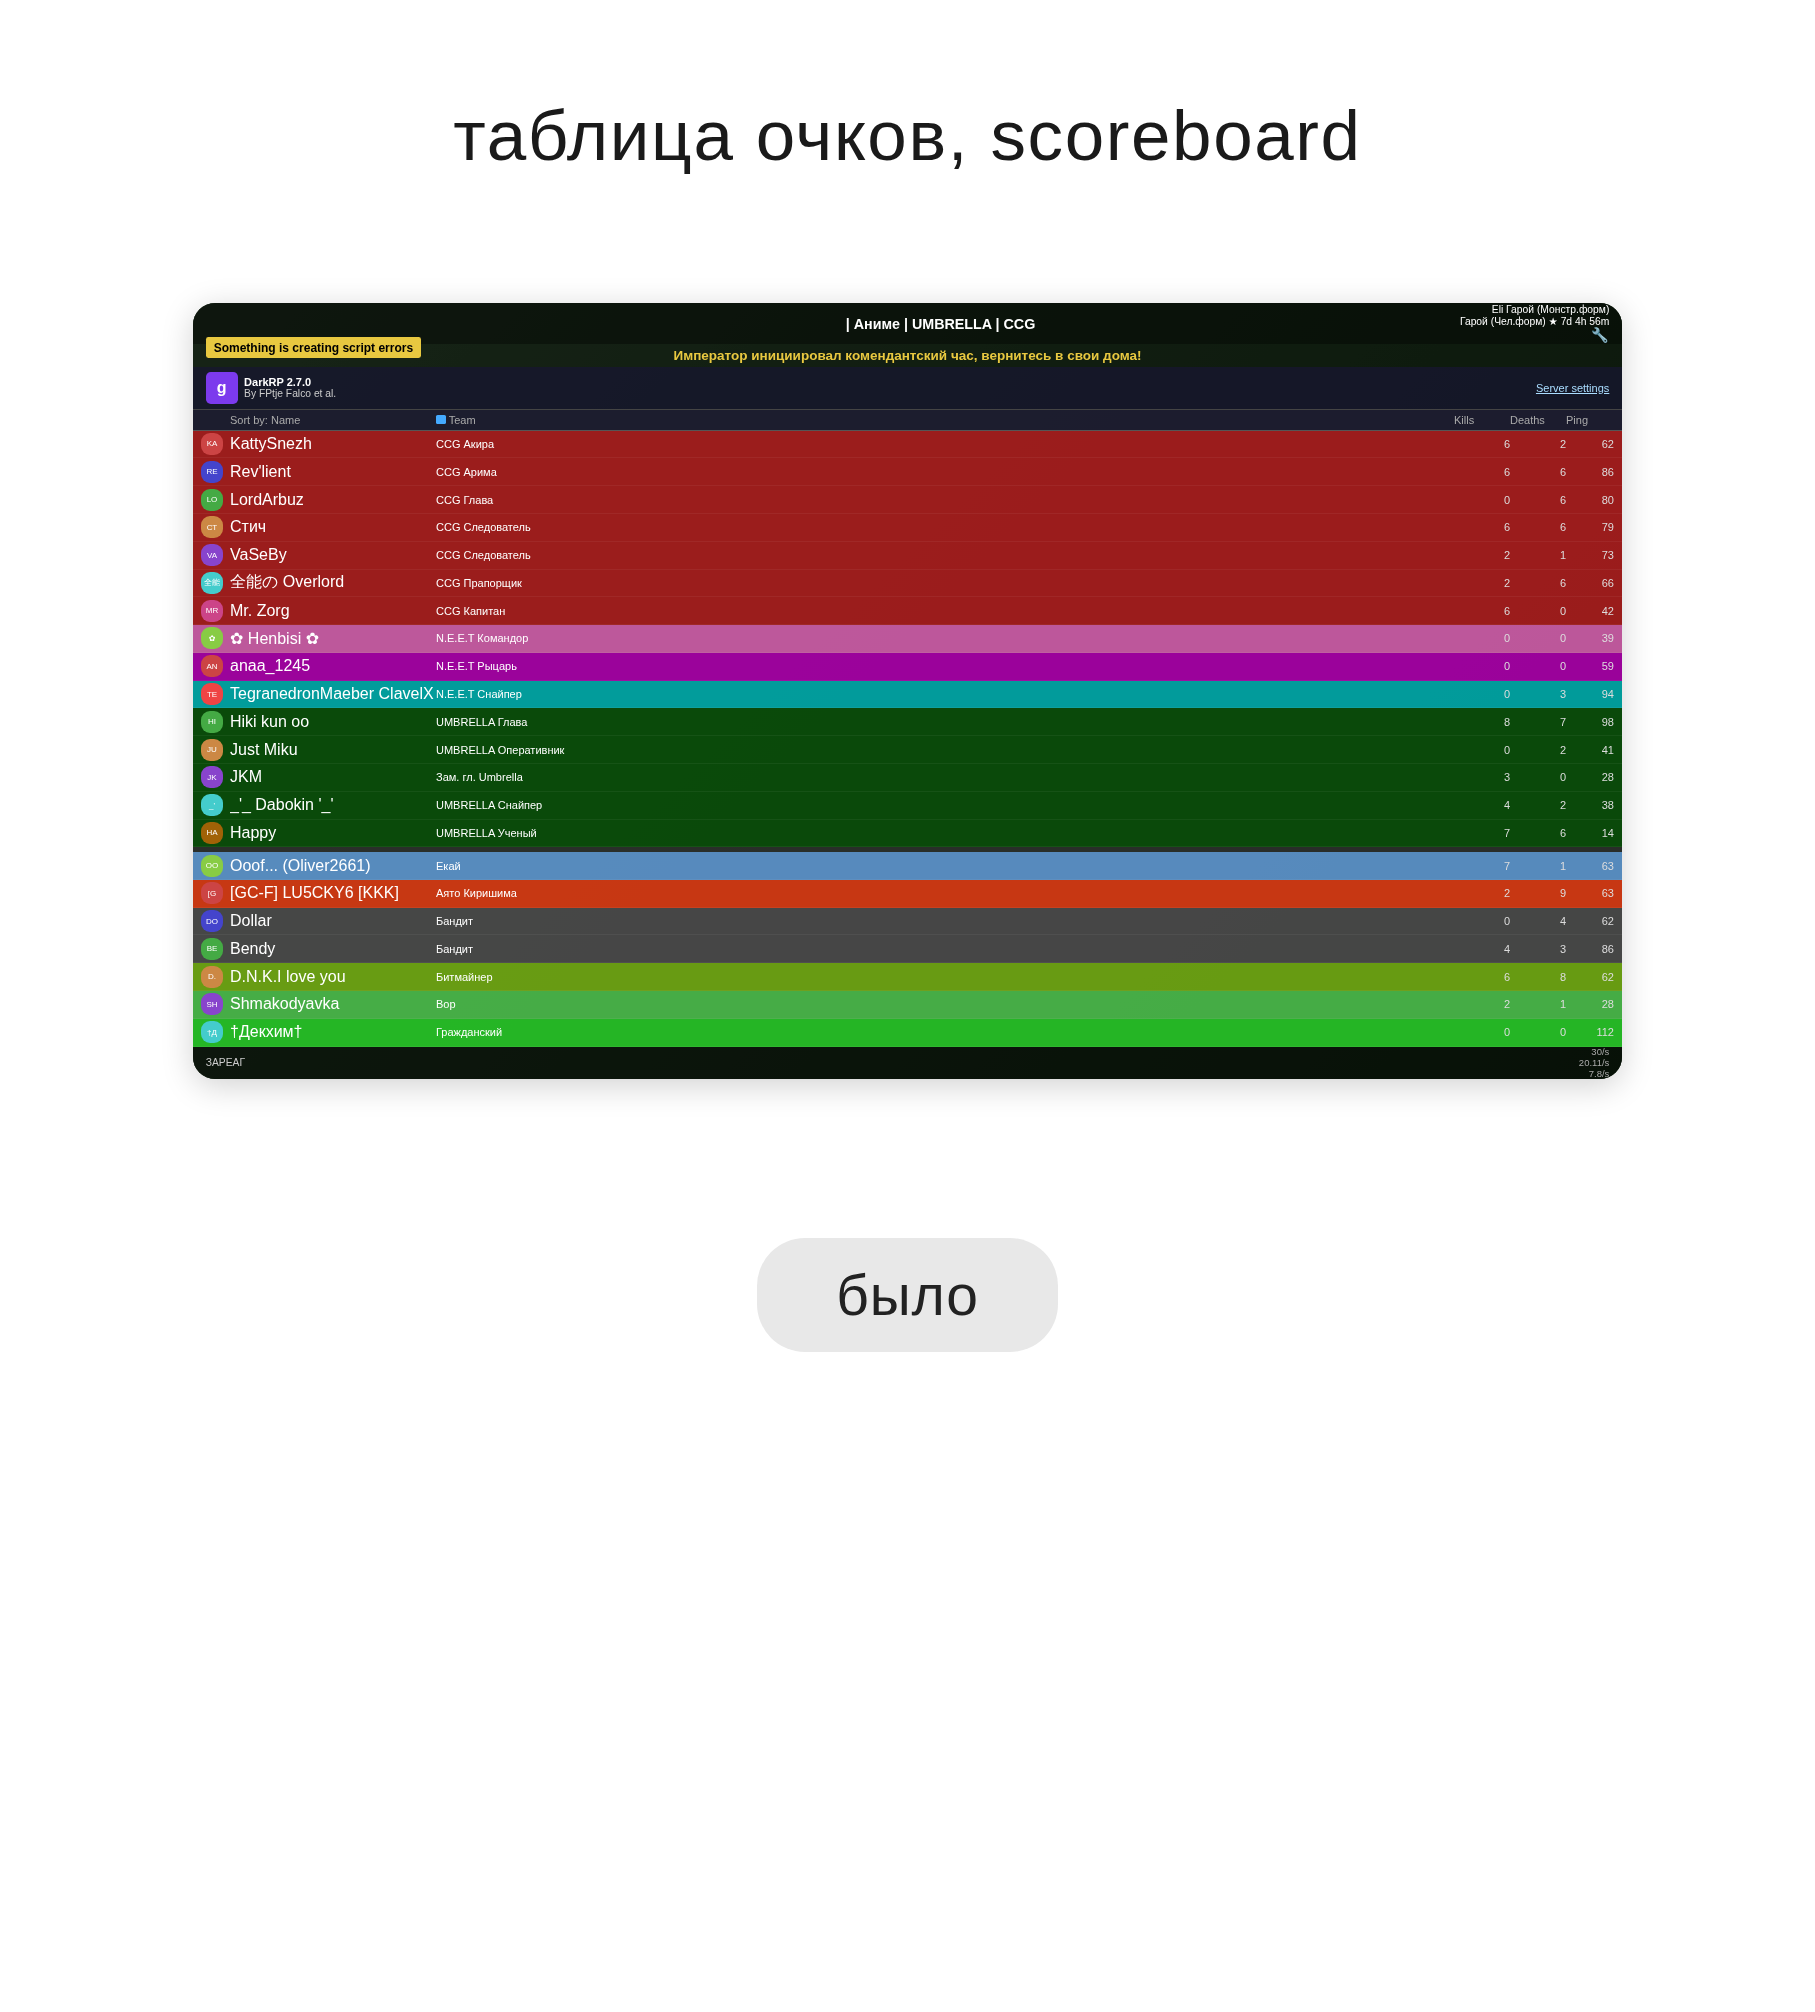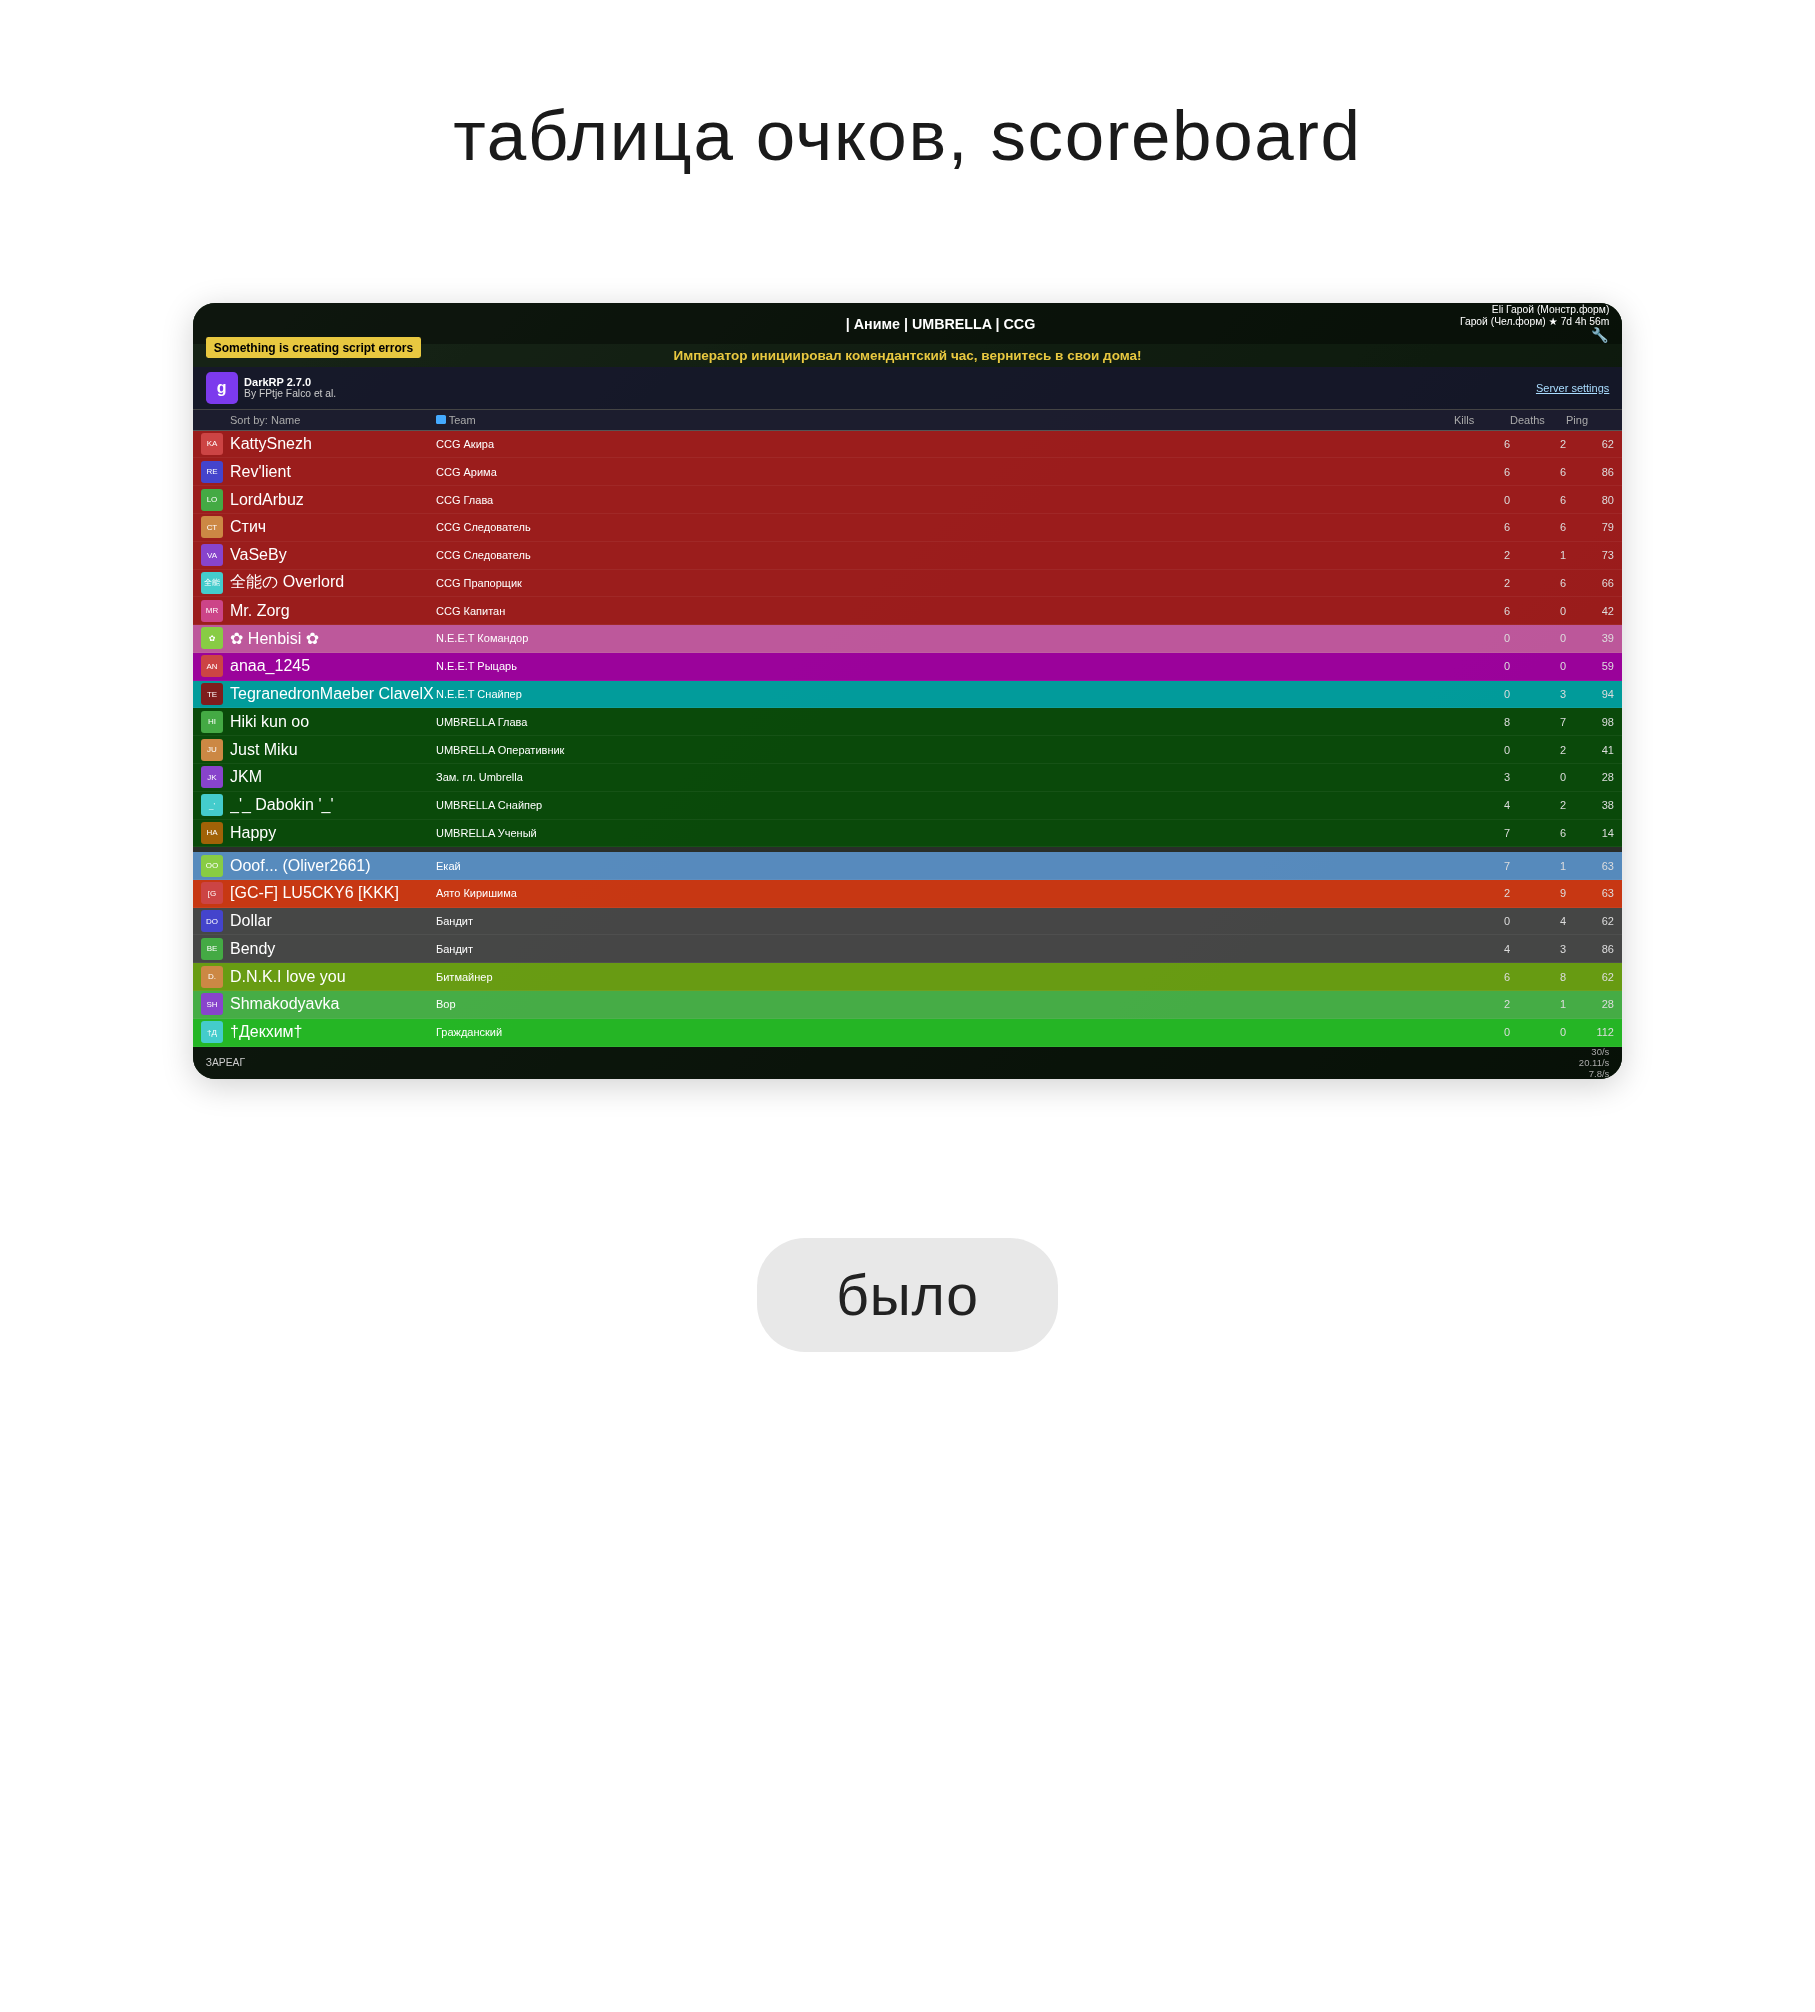--- a/index.html
+++ b/index.html
@@ -160,21 +160,21 @@
       padding: 2.4px 8px;
       align-items: center;
       font-size: 12px;
       color: #fff;
       border-bottom: 0.8px solid rgba(255,255,255,0.05);
     }
 
     .sb-row .avatar {
       width: 22px;
       height: 22px;
-      border-radius: 3px;
+      border-radius: 9px;
       background: #555;
       display: flex;
       align-items: center;
       justify-content: center;
       font-size: 8px;
       color: #fff;
       overflow: hidden;
     }
 
     .sb-row .player-name {
@@ -380,21 +380,21 @@
   </div>
           <div class="sb-row row-magenta">
     <div class="avatar" style="background:#c44">AN</div>
     <div class="player-name">anaa_1245</div>
     <div class="team-name">N.E.E.T Рыцарь</div>
     <div class="stat">0</div>
     <div class="stat">0</div>
     <div class="stat">59</div>
   </div>
           <div class="sb-row row-cyan">
-    <div class="avatar" style="background:#7f1d1d">TE</div>
+    <div class="avatar" style="background:#ef4444">TE</div>
     <div class="player-name">TegranedronMaeber ClavelX</div>
     <div class="team-name">N.E.E.T Снайпер</div>
     <div class="stat">0</div>
     <div class="stat">3</div>
     <div class="stat">94</div>
   </div>
           <div class="sb-row row-dark-green">
     <div class="avatar" style="background:#4a4">HI</div>
     <div class="player-name">Hiki kun oo</div>
     <div class="team-name">UMBRELLA Глава</div>

